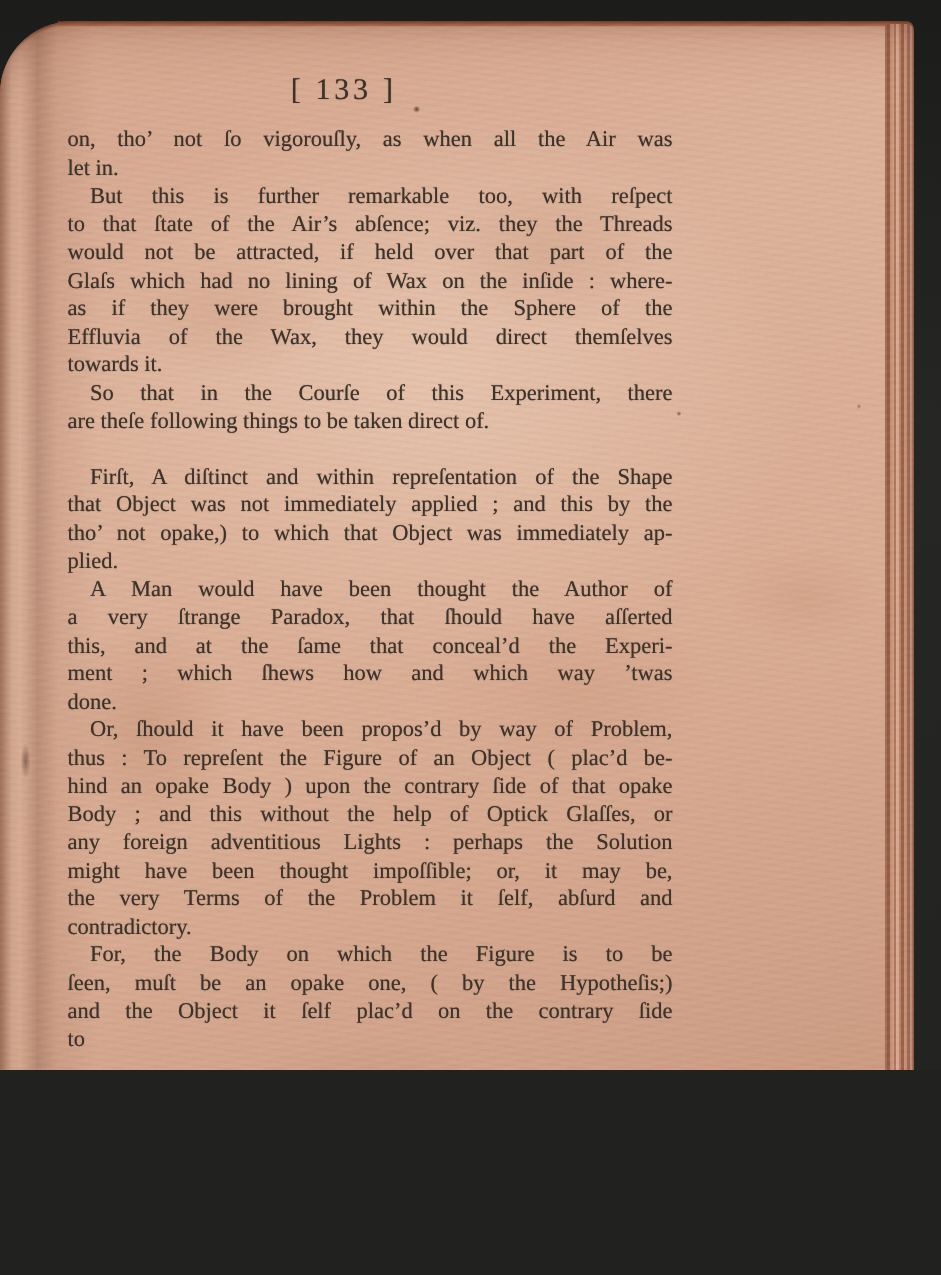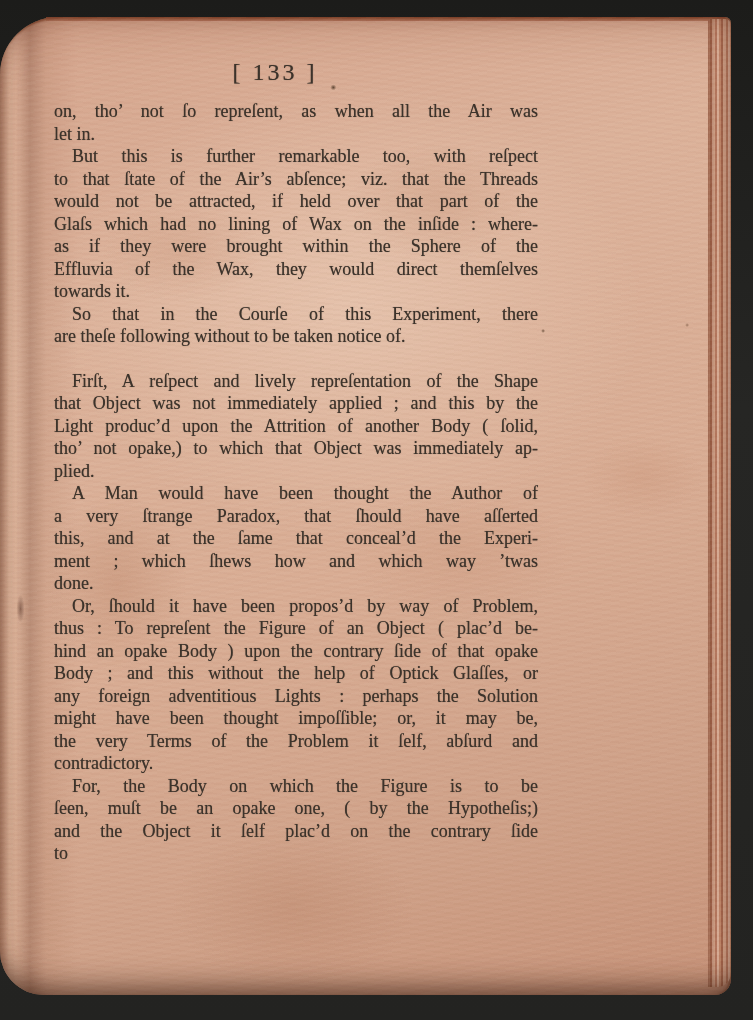--- a/index.html
+++ b/index.html
@@ -2,21 +2,21 @@
 <html><head>
 <meta charset="utf-8">
 <style>
   html,body{margin:0;padding:0;}
   body{
     width:753px;height:1020px;overflow:hidden;
     font-family:"Liberation Serif","DejaVu Serif",serif;
     background:#21211f;
   }
   .scene{
-    position:relative;width:753px;height:1020px;
+    position:relative;width:753px;height:856px;
     background:linear-gradient(#1c1c1a,#262624 40%,#232321);
     overflow:hidden;
   }
   
   .page{
     position:absolute;left:0;top:17px;width:731px;height:978px;
     border-radius:58px 6px 16px 44px;
     background:
       radial-gradient(ellipse 420px 330px at 48% 30%, rgba(255,238,220,0.28), rgba(255,238,220,0) 70%),
       linear-gradient(160deg,#d5a58d 0%,#dcb29a 28%,#d9ad94 55%,#cfa188 80%,#c79278 100%);
@@ -102,34 +102,33 @@
   <div class="page">
     <div class="edge-top"></div>
     <div class="edge-right"></div>
     <div class="gutter"></div>
     <div class="stains"></div>
 
     <div class="content">
       <div class="page-header">[ 133 ]</div>
       <div class="lines">
 
-      <div class="line"><span class="it">on,</span><span class="ro"> tho’ </span><span class="it">not ſo repreſent,</span><span class="ro"> as when all the Air was</span></div>
+      <div class="line"><span class="it">on,</span><span class="ro"> tho’ </span><span class="it">not ſo vigorouſly,</span><span class="ro"> as when all the Air was</span></div>
           <div class="line short"><span class="ro">let in.</span></div>
           <div class="line ind"><span class="ro">But this is further remarkable too, with reſpect</span></div>
-          <div class="line"><span class="ro">to that ſtate of the Air’s abſence; </span><span class="it">viz.</span><span class="ro"> that </span><span class="it">the Threads</span></div>
+          <div class="line"><span class="ro">to that ſtate of the Air’s abſence; </span><span class="it">viz.</span><span class="ro"> they </span><span class="it">the Threads</span></div>
           <div class="line"><span class="it">would not be attracted, if held over that part of the</span></div>
           <div class="line"><span class="it">Glaſs which had no lining of Wax on the inſide :</span><span class="ro"> where-</span></div>
           <div class="line"><span class="ro">as if they were brought within the Sphere of the</span></div>
           <div class="line"><span class="it">Effluvia of the Wax,</span><span class="ro"> they would direct themſelves</span></div>
           <div class="line short"><span class="ro">towards it.</span></div>
           <div class="line ind"><span class="ro">So that in the Courſe of this Experiment, there</span></div>
-          <div class="line short"><span class="ro">are theſe following without to be taken notice of.</span></div>
-          <div class="line ind gap"><span class="ro">Firſt, </span><span class="it">A reſpect and lively repreſentation of the Shape</span></div>
+          <div class="line short"><span class="ro">are theſe following things to be taken direct of.</span></div>
+          <div class="line ind gap"><span class="ro">Firſt, </span><span class="it">A diſtinct and within repreſentation of the Shape</span></div>
           <div class="line"><span class="it">that Object was not immediately applied ; and this by the</span></div>
-          <div class="line"><span class="it">Light produc’d upon the Attrition of another Body ( ſolid,</span></div>
           <div class="line"><span class="ro">tho’ not </span><span class="it">opake,) to which that Object was immediately ap-</span></div>
           <div class="line short"><span class="it">plied.</span></div>
           <div class="line ind"><span class="ro">A Man would have been thought the Author of</span></div>
           <div class="line"><span class="ro">a very ſtrange </span><span class="it">Paradox,</span><span class="ro"> that ſhould have aſſerted</span></div>
           <div class="line"><span class="ro">this, and at the ſame that conceal’d the Experi-</span></div>
           <div class="line"><span class="ro">ment ; which ſhews how and which way ’twas</span></div>
           <div class="line short"><span class="ro">done.</span></div>
           <div class="line ind"><span class="ro">Or, ſhould it have been propos’d by way of </span><span class="it">Problem,</span></div>
           <div class="line"><span class="ro">thus : </span><span class="it">To repreſent the Figure of an Object ( plac’d be-</span></div>
           <div class="line"><span class="it">hind an opake Body ) upon the contrary ſide of that opake</span></div>

